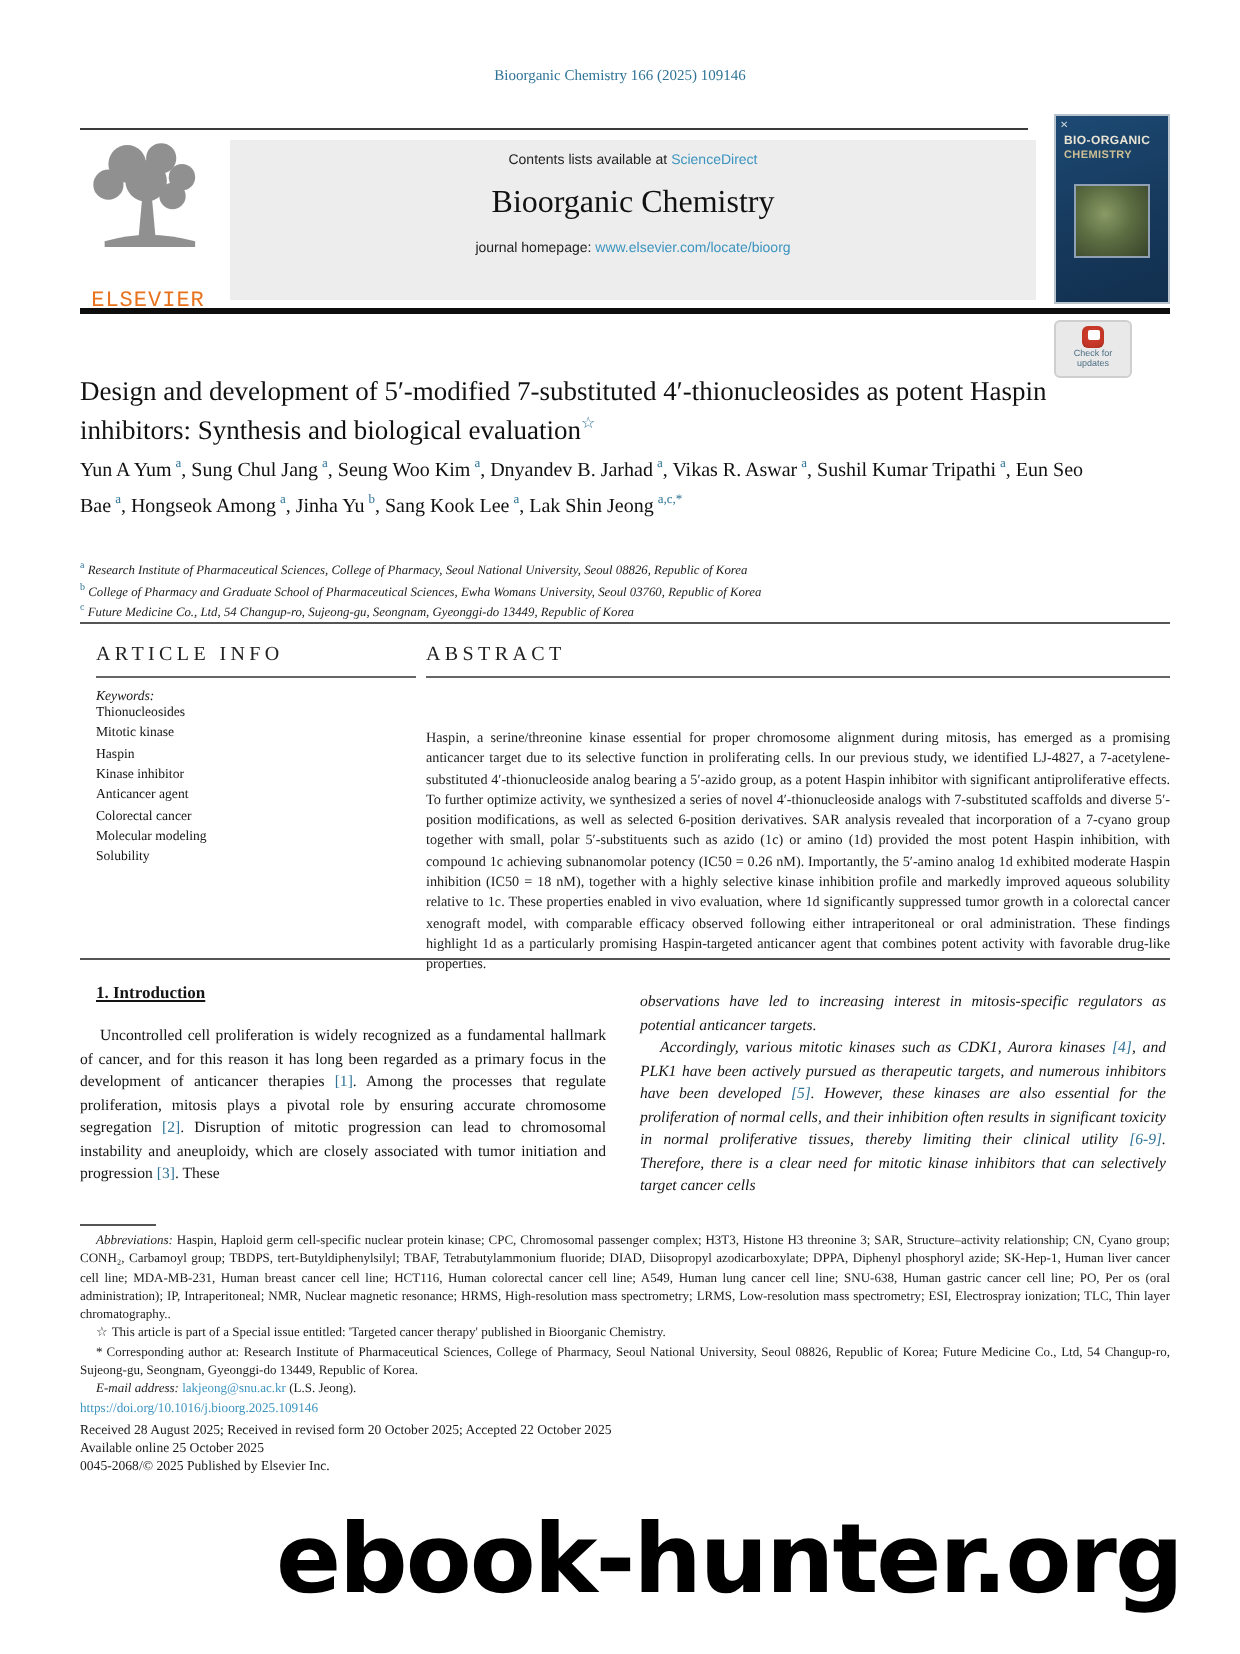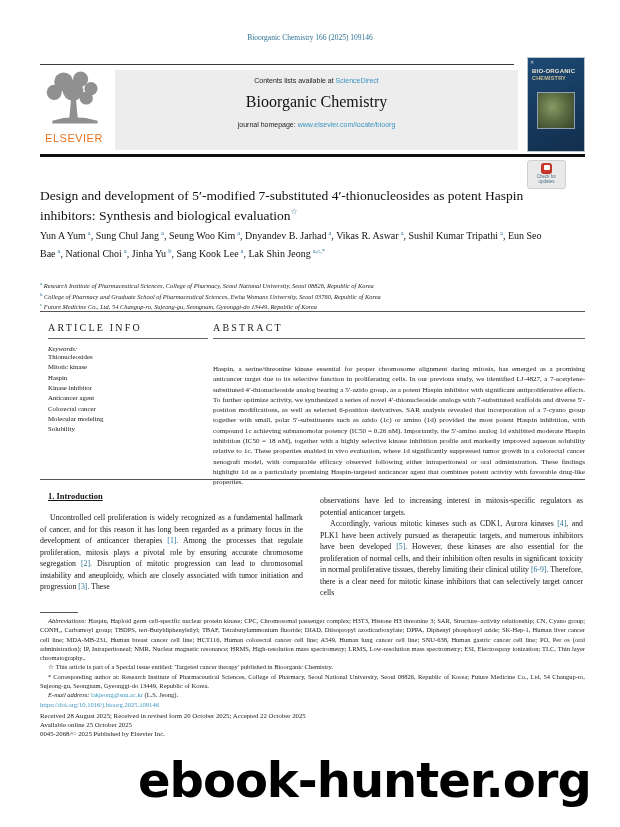--- a/index.html
+++ b/index.html
@@ -7,22 +7,22 @@
         font-family:"Liberation Serif",serif;color:#141414;}
 
   
   .citation{position:absolute;top:33px;left:0;width:100%;text-align:center;
             font-size:7.5px;color:#2f7496;}
 
   
   .rule-top{position:absolute;top:64px;left:40px;width:474px;border-top:1px solid #3a3a3a;}
   .elsevier{position:absolute;left:38px;top:69px;width:72px;height:82px;text-align:center;}
   .elsevier svg{display:block;margin:0 auto;}
-  .elsevier-name{font-family:Liberation Sans, sans-serif;font-size:11px;letter-spacing:.5px;
-                 color:#e8731f;margin-top:5px;}
+  .elsevier-name{font-family:Liberation Mono, monospace;font-size:11px;letter-spacing:.5px;
+                 color:#e8731f;margin-top:18px;}
   .journal-box{position:absolute;left:115px;top:70px;width:403px;height:80px;background:#ededed;
                text-align:center;}
   .contents-line{margin-top:7px;font-family:"Liberation Sans",sans-serif;font-size:7px;color:#222;}
   .contents-line .sd{color:#3c94bf;}
   .journal-title{margin-top:9px;font-size:16px;color:#111;}
   .homepage-line{margin-top:10px;font-family:"Liberation Sans",sans-serif;font-size:7px;color:#222;}
   .homepage-line .url{color:#3c94bf;}
   .cover{position:absolute;left:527px;top:57px;width:58px;height:95px;
          background:linear-gradient(160deg,#1d4a74 0%,#16395c 55%,#122f4e 100%);
          box-shadow:0 0 0 1px #b9c3cc inset;}
@@ -65,21 +65,21 @@
   .sec-head{font-size:10px;letter-spacing:2.2px;color:#222;}
   .sec-rule{border-top:1px solid #666;margin:5px 0 6px 0;}
   .col-info .sec-rule{width:160px;}
   .kw-label{font-size:6.8px;font-style:italic;}
   .kw{font-size:6.8px;line-height:1.52;}
   .abstract{font-size:7.1px;line-height:1.45;text-align:justify;color:#1b1b1b;margin-top:25px;}
   .rule-info-bottom{position:absolute;top:479px;left:40px;width:545px;border-top:1px solid #555;}
 
   
   .intro-left{position:absolute;left:40px;top:491px;width:263px;}
-  .intro-right{position:absolute;left:320px;top:495px;width:263px;}
+  .intro-right{position:absolute;left:320px;top:495px;width:263px;font-style:italic;}
   .intro-h{font-size:8.5px;font-weight:bold;margin:0 0 11px 8px;text-decoration:underline;}
   .body-p{font-size:7.8px;line-height:1.48;text-align:justify;margin:0;}
   .indent{text-indent:10px;}
   .ref{color:#2f7496;cursor:pointer;}
 
   
   .fn-sep{position:absolute;top:612px;left:40px;width:38px;border-top:1px solid #555;}
   .fn{position:absolute;top:616px;left:40px;width:545px;font-size:6.5px;line-height:1.43;
       text-align:justify;color:#1b1b1b;}
   .fn p{margin:0;}
@@ -154,21 +154,21 @@
   </h1>
 
   <div class="authors">
     <span class="author"><span>Yun A Yum</span> <sup>a</sup></span>
     <span class="author"><span>Sung Chul Jang</span> <sup>a</sup></span>
     <span class="author"><span>Seung Woo Kim</span> <sup>a</sup></span>
     <span class="author"><span>Dnyandev B. Jarhad</span> <sup>a</sup></span>
     <span class="author"><span>Vikas R. Aswar</span> <sup>a</sup></span>
     <span class="author"><span>Sushil Kumar Tripathi</span> <sup>a</sup></span>
     <span class="author"><span>Eun Seo Bae</span> <sup>a</sup></span>
-    <span class="author"><span>National Choi</span> <sup>a</sup></span>
+    <span class="author"><span>Hongseok Among</span> <sup>a</sup></span>
     <span class="author"><span>Jinha Yu</span> <sup>b</sup></span>
     <span class="author"><span>Sang Kook Lee</span> <sup>a</sup></span>
     <span class="author"><span>Lak Shin Jeong</span> <sup>a,c,*</sup></span>
   </div>
 
   <div class="affils">
     <div><sup>a</sup> <span>Research Institute of Pharmaceutical Sciences, College of Pharmacy, Seoul National University, Seoul 08826, Republic of Korea</span></div>
     <div><sup>b</sup> <span>College of Pharmacy and Graduate School of Pharmaceutical Sciences, Ewha Womans University, Seoul 03760, Republic of Korea</span></div>
     <div><sup>c</sup> <span>Future Medicine Co., Ltd, 54 Changup-ro, Sujeong-gu, Seongnam, Gyeonggi-do 13449, Republic of Korea</span></div>
   </div>

